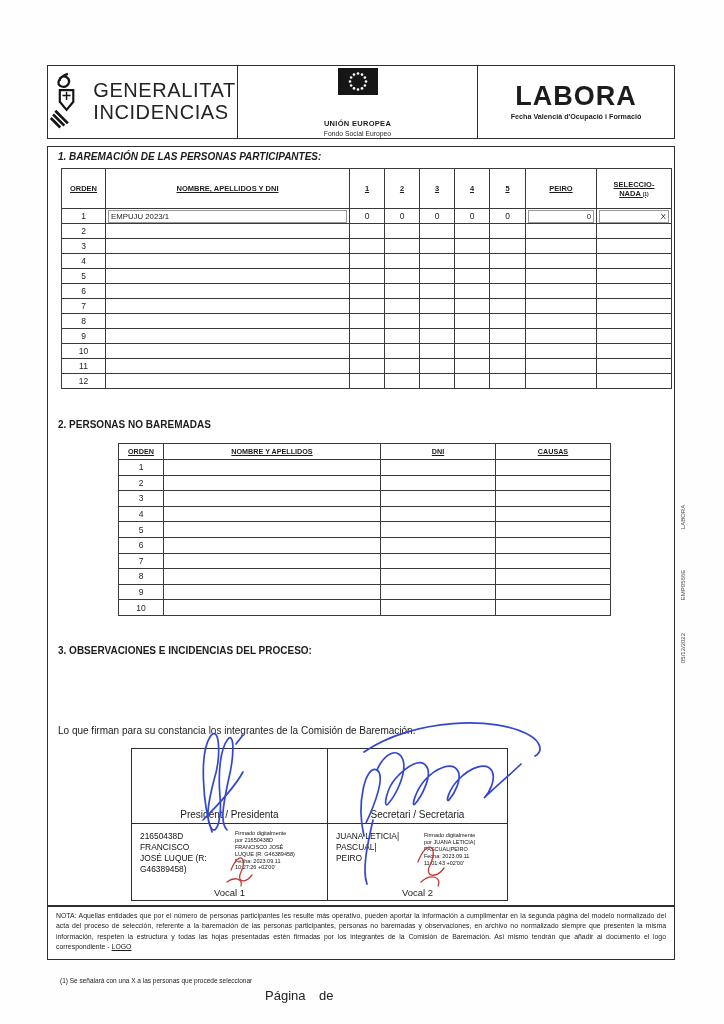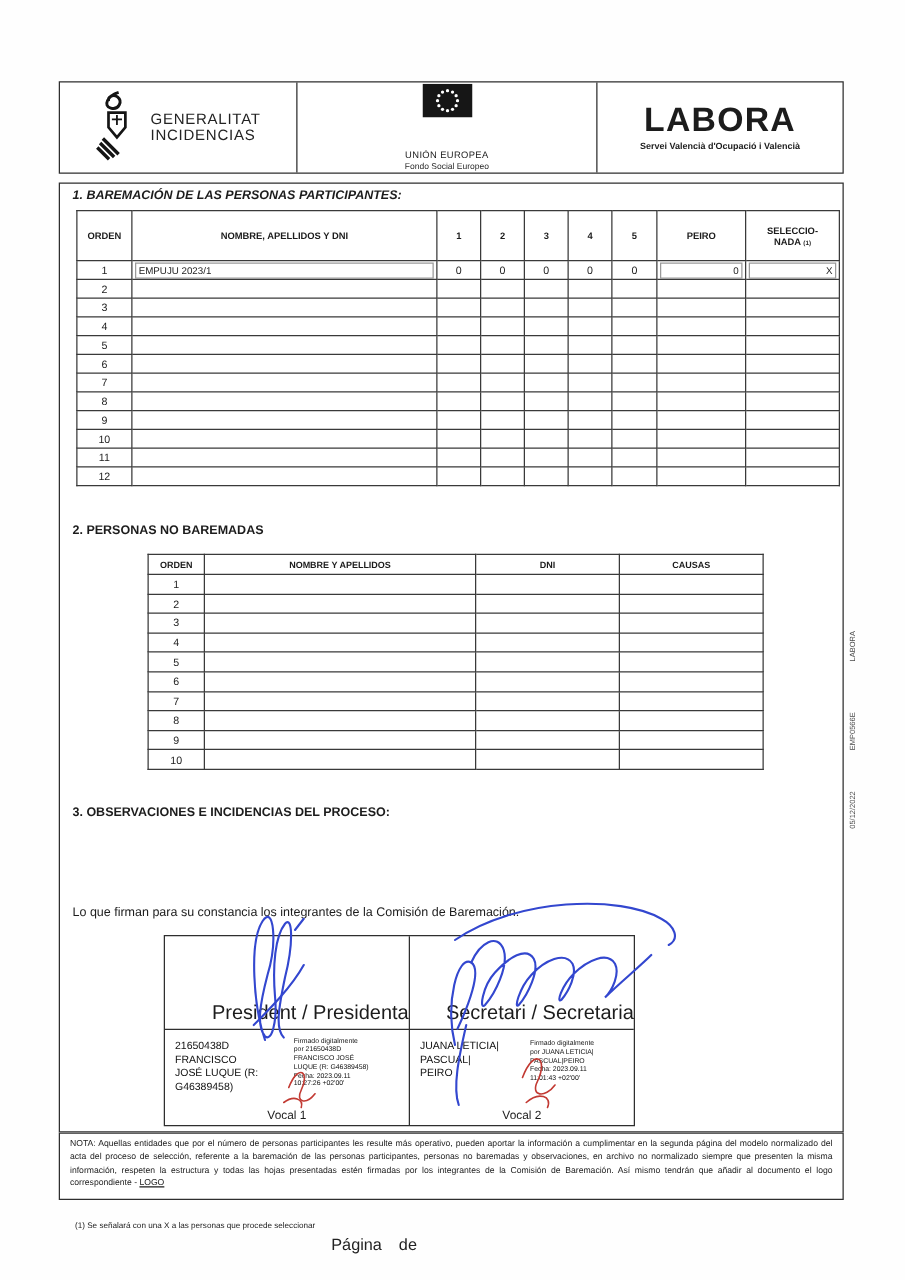--- a/index.html
+++ b/index.html
@@ -6,34 +6,34 @@
   .page{position:relative;width:724px;height:1024px;background:#fefefe;
         font-family:"Liberation Sans",sans-serif;color:#1c1c1c;overflow:hidden;}
 
   
   .header-box{position:absolute;left:47px;top:65px;width:628px;height:74px;
               border:1.5px solid #2e2e2e;display:flex;box-sizing:border-box;background:#fff;}
   .hcell{box-sizing:border-box;display:flex;align-items:center;justify-content:center;}
   .hcell.gva{width:190px;border-right:1.5px solid #2e2e2e;gap:8px;}
   .hcell.eu{width:240px;border-right:1.5px solid #2e2e2e;flex-direction:column;gap:2px;}
   .hcell.labora{width:196px;flex-direction:column;}
-  .gva-text{font-size:12px;letter-spacing:0.6px;line-height:1.08;color:#232323;}
-  .eu-title{font-size:7.5px;font-weight:normal;letter-spacing:.3px;margin-top:18px;}
+  .gva-text{font-size:20px;letter-spacing:0.6px;line-height:1.08;color:#232323;}
+  .eu-title{font-size:7.5px;font-weight:bold;letter-spacing:.3px;margin-top:18px;}
   .eu-sub{font-size:6.8px;color:#2a2a2a;}
   .labora-title{font-size:27px;font-weight:bold;letter-spacing:1px;line-height:1;}
   .labora-sub{font-size:7.2px;font-weight:bold;margin-top:2px;}
 
   
   .main-box{position:absolute;left:47px;top:146px;width:628px;height:760px;
             border:1.5px solid #2e2e2e;box-sizing:border-box;background:#fff;}
   .sec-title{position:absolute;font-weight:bold;font-size:10px;}
   table{border-collapse:collapse;table-layout:fixed;}
   th,td{border:1px solid #3a3a3a;font-size:7.5px;padding:0 2px;box-sizing:border-box;
         overflow:hidden;white-space:nowrap;}
-  th{font-weight:bold;text-align:center;}
+  th{font-weight:bold;text-align:center;text-decoration:underline;}
   .t1{position:absolute;left:13px;top:21px;width:610px;}
   .t1 thead th{height:40px;font-size:7.5px;}
   .t1 td{height:15px;text-align:center;font-size:8.5px;}
   .t1 td.nombre{text-align:left;margin-left:20px;}
   .sub{font-size:5px;}
   .field-overlay{display:block;border:1px solid #9a9a9a;background:#fff;
                  font-size:7.8px;line-height:11px;padding:0 2px;}
   .ov-right{text-align:right;}
   .t2{position:absolute;left:70px;top:296px;width:492px;}
   .t2 thead th{height:16px;font-size:7.2px;}
@@ -44,21 +44,21 @@
 
   
   .sig-table{position:absolute;left:83px;top:601px;width:377px;border:1.2px solid #2e2e2e;
              box-sizing:border-box;}
   .sig-row{display:flex;}
   .sig-cell{box-sizing:border-box;position:relative;}
   .sig-cell.l{width:197px;border-right:1.2px solid #2e2e2e;}
   .sig-cell.r{width:180px;}
   .row-top .sig-cell{height:75px;border-bottom:1.2px solid #2e2e2e;}
   .row-bot .sig-cell{height:76px;}
-  .role-label{position:absolute;bottom:3px;width:100%;text-align:right;font-size:16px;}
+  .role-label{position:absolute;bottom:3px;width:100%;text-align:center;font-size:10px;}
   .vocal-label{position:absolute;bottom:2px;width:100%;text-align:center;font-size:9.5px;}
   .dsig-name{position:absolute;left:8px;top:7px;font-size:8.4px;line-height:1.3;
              white-space:pre-line;color:#111;}
   .dsig-details{position:absolute;font-size:5.5px;line-height:1.25;white-space:pre-line;color:#111;}
   .dsig-details.d1{left:103px;top:6px;}
   .dsig-details.d2{left:96px;top:8px;}
   .sig-overlay{position:absolute;left:115px;top:710px;width:440px;height:205px;
                pointer-events:none;z-index:5;}
 
   
@@ -111,21 +111,21 @@
               <circle cx="13.1" cy="9.5" r="1.3"></circle>
               <circle cx="16" cy="6.6" r="1.3"></circle>
           </g>
         </svg>
       </span>
       <div class="eu-title">UNIÓN EUROPEA</div>
       <div class="eu-sub">Fondo Social Europeo</div>
     </div>
     <div class="hcell labora">
       <div class="labora-title">LABORA</div>
-      <div class="labora-sub">Servei Valencià d'Ocupació i Valencià</div>
+      <div class="labora-sub">Fecha Valencià d'Ocupació i Formació</div>
     </div>
   </div>
 
   <div class="main-box">
 
     <div class="sec-title" style="left:10px;top:4px;font-style:italic;">1. BAREMACIÓN DE LAS PERSONAS PARTICIPANTES:</div>
 
     <table class="t1">
       <colgroup>
           <col style="width:44px">

